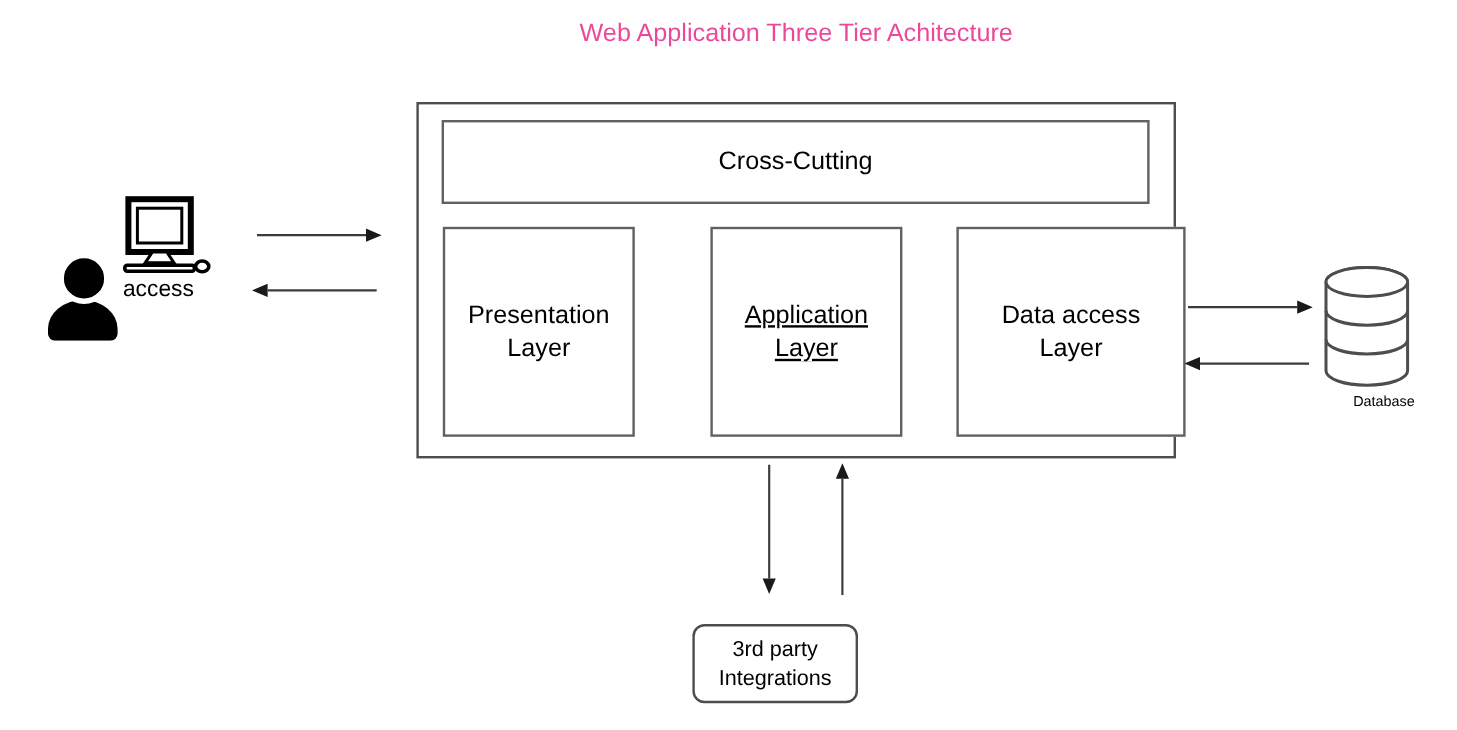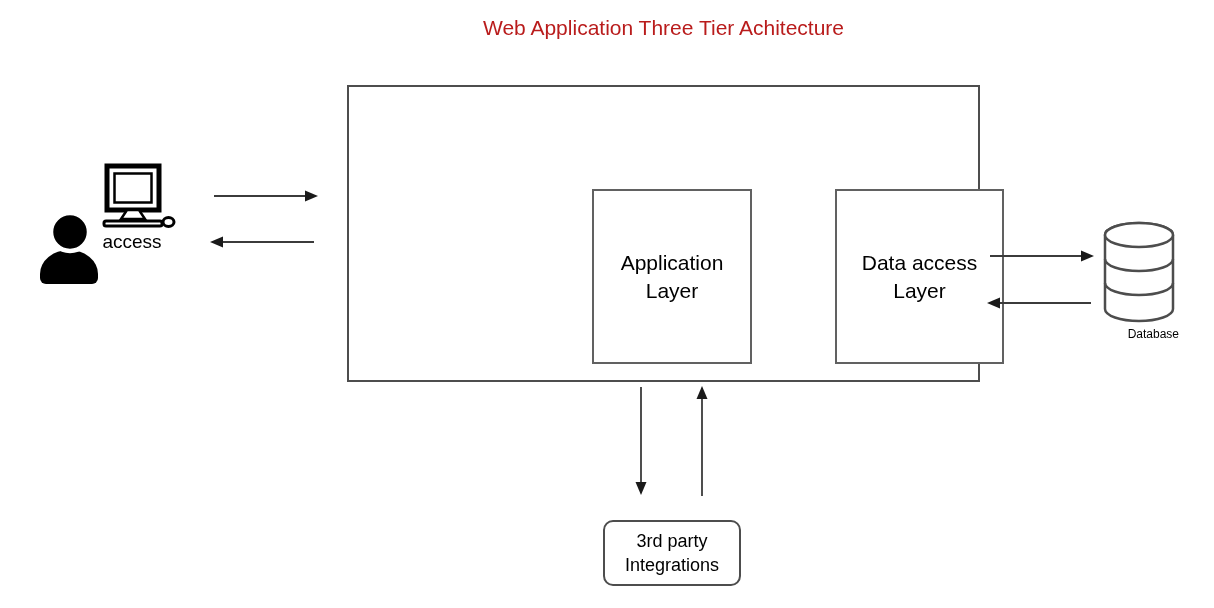--- a/index.html
+++ b/index.html
@@ -14,21 +14,21 @@
     height: 608px;
     background: #ffffff;
     overflow: hidden;
   }
   .abs { position: absolute; }
 
   .diagram-title {
     left: 347px; top: 16px; width: 633px;
     text-align: center;
     font-size: 21px;
-    color: #b91c1c;
+    color: #ec4899;
     white-space: nowrap;
   }
 
   .outer-box {
     left: 347px; top: 85px; width: 633px; height: 297px;
     border: 2px solid #4d4d4d;
     background: #ffffff;
   }
   .cross-cutting-box {
     left: 368px; top: 100px; width: 590px; height: 70px;
@@ -40,25 +40,25 @@
   .layer-box {
     top: 189px; height: 175px;
     border: 2px solid #616161;
     background: #ffffff;
     display: flex; align-items: center; justify-content: center;
     text-align: center;
     font-size: 21px; line-height: 28px;
     padding: 0 14px;
   }
   .layer-presentation { left: 369px; width: 160px; }
-  .layer-application  { left: 592px; width: 160px; }
-  .layer-data-access  { left: 797px; width: 169px; margin-left: 38px; }
+  .layer-application  { left: 592px; width: 160px; text-decoration: underline; }
+  .layer-data-access  { left: 797px; width: 191px; }
 
   .integrations-box {
-    left: 603px; top: 520px; width: 138px; height: 66px;
+    left: 577px; top: 520px; width: 138px; height: 66px;
     border: 2px solid #4d4d4d;
     border-radius: 10px;
     background: #ffffff;
     display: flex; align-items: center; justify-content: center;
     text-align: center;
     font-size: 18px; line-height: 24px;
     padding: 0 12px;
   }
 
   .client-label {
@@ -112,21 +112,27 @@
   </div>
   <div class="abs" style="left:210px; top:234px;">
     <svg width="104" height="16" viewBox="0 0 104 16">
       <line x1="104" y1="8" x2="13" y2="8" stroke="#3b3b3b" stroke-width="1.8"></line>
       <polygon points="13,2.5 0,8 13,13.5" fill="#1a1a1a"></polygon>
     </svg>
   </div>
 
   <div class="abs outer-box"></div>
 
+  <div class="abs cross-cutting-box">
+    <span>Cross-Cutting</span>
+  </div>
 
+  <div class="abs layer-box layer-presentation">
+    <span>Presentation Layer</span>
+  </div>
   <div class="abs layer-box layer-application">
     <span>Application Layer</span>
   </div>
   <div class="abs layer-box layer-data-access">
     <span>Data access Layer</span>
   </div>
 
   <div class="abs" style="left:990px; top:248px;">
     <svg width="104" height="16" viewBox="0 0 104 16">
       <line x1="0" y1="8" x2="91" y2="8" stroke="#3b3b3b" stroke-width="1.8"></line>

